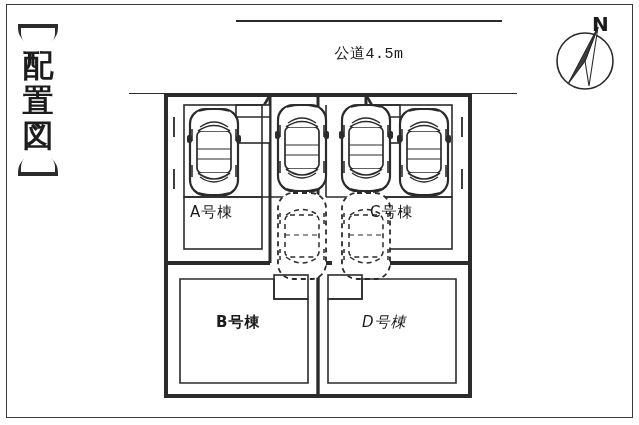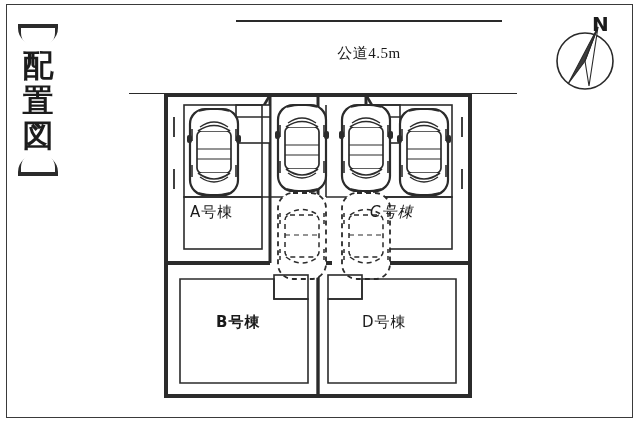--- a/index.html
+++ b/index.html
@@ -101,21 +101,21 @@
   }
   #road-label {
     position: absolute;
     left: 236px;
     top: 44px;
     width: 266px;
     text-align: center;
     font-size: 15px;
     letter-spacing: 0.5px;
     color: #1a1a1a;
-    font-family: Liberation Serif, serif;
+    font-family: Liberation Mono, monospace;
   }
   #road-near-line {
     position: absolute;
     left: 129px;
     top: 93px;
     width: 388px;
     height: 0;
     border-top: 1.6px solid #2a2a2a;
   }
 
@@ -153,23 +153,23 @@
   .unit-label {
     position: absolute;
     font-size: 15px;
     letter-spacing: 1px;
     color: #1a1a1a;
     white-space: nowrap;
     font-family: "DejaVu Sans", sans-serif;
     text-align: center;
   }
   #label-a { left: 26px;  top: 110px; }
-  #label-c { left: 206px; top: 110px; font-style: italic; }
+  #label-c { left: 206px; top: 110px; }
   #label-b { left: 52px;  top: 220px; font-weight: bold; }
-  #label-d { left: 198px; top: 220px; }
+  #label-d { left: 198px; top: 220px; font-style: italic; }
 </style>
 </head>
 <body>
 
 <div id="page">
 
   <div id="page-border"></div>
 
   <div id="title-badge">
     <div class="bracket top"></div>

